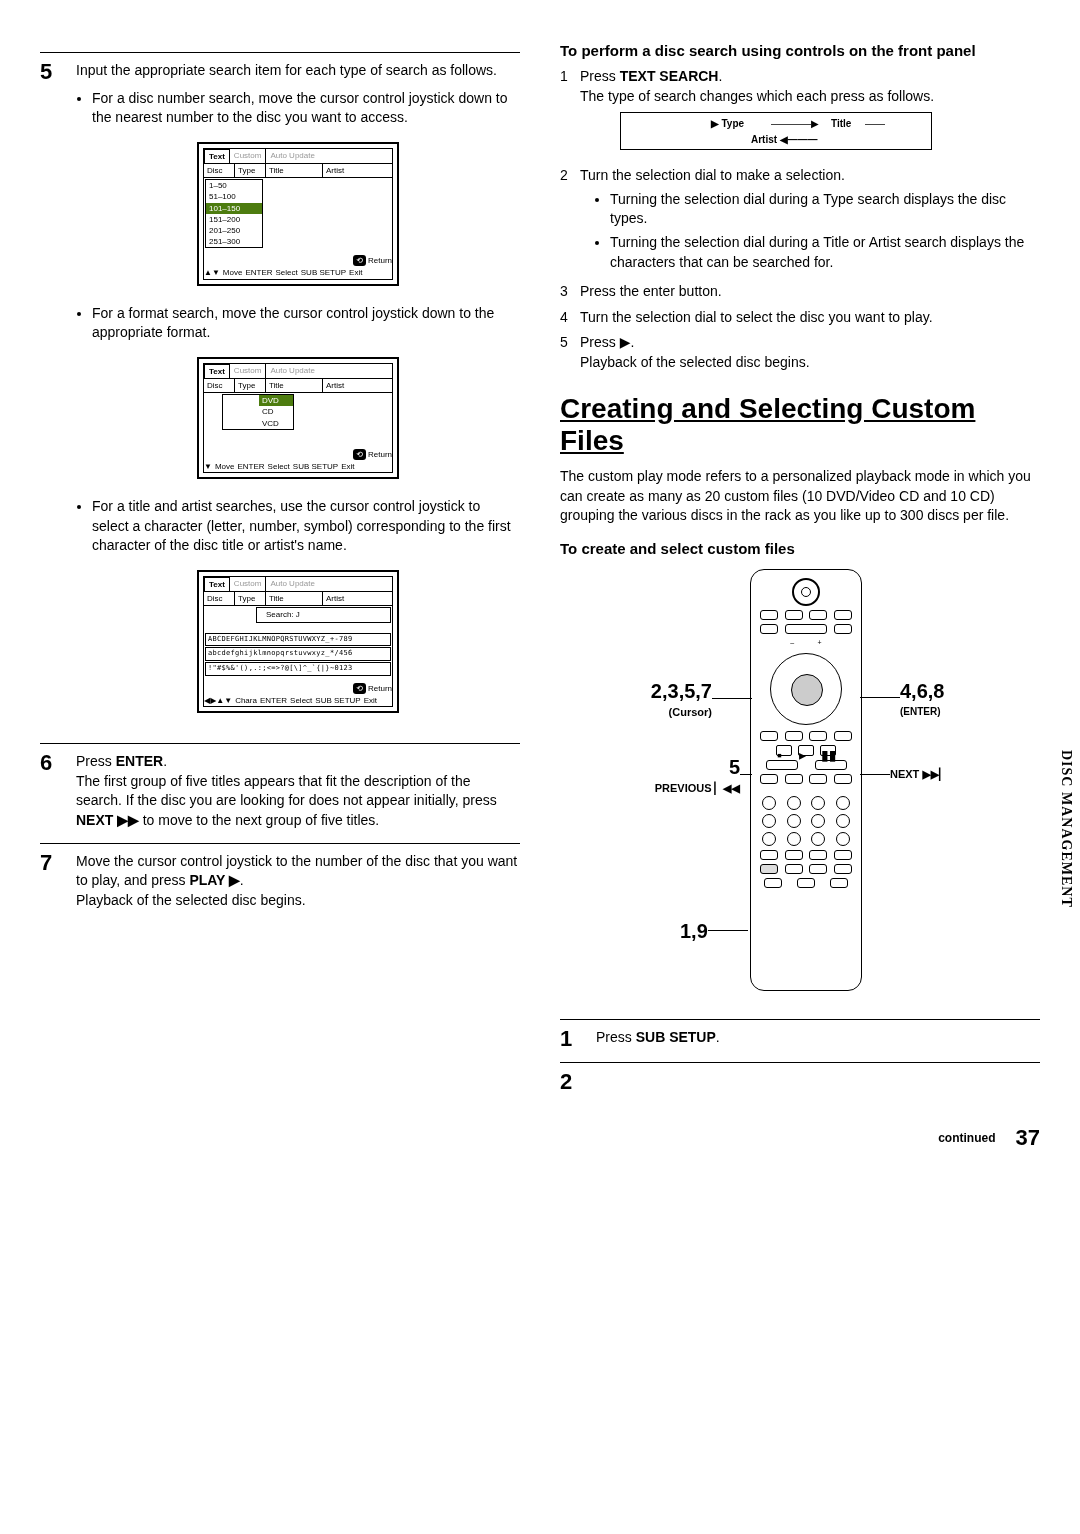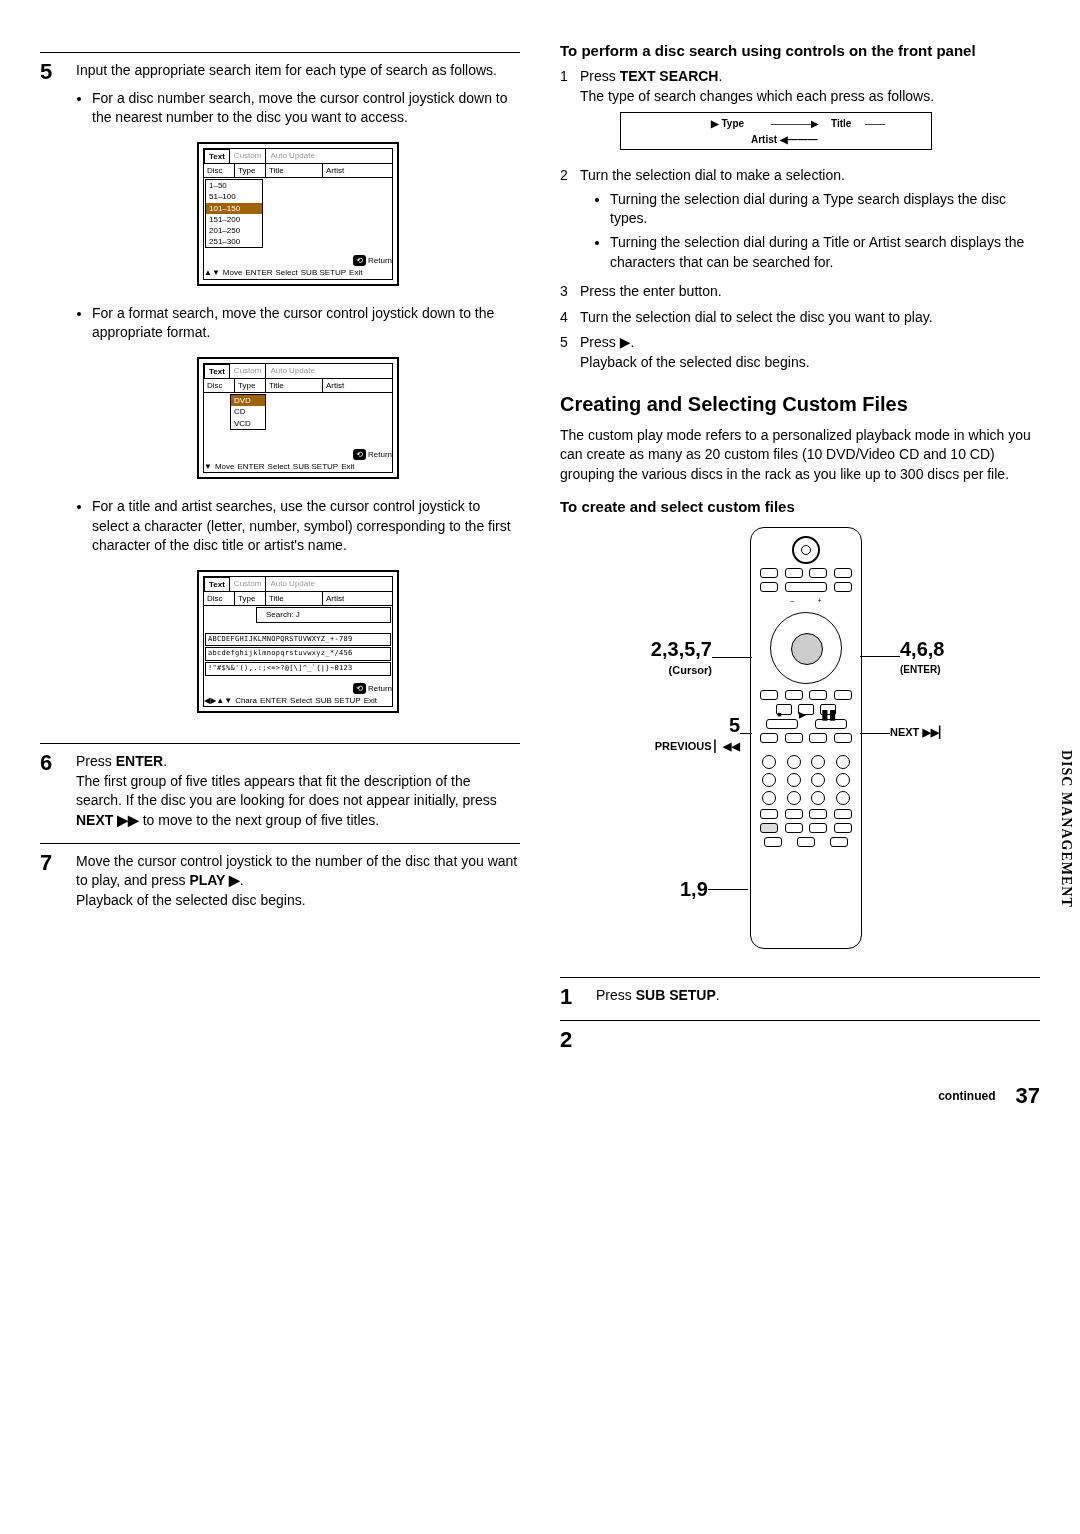--- a/index.html
+++ b/index.html
@@ -63,30 +63,31 @@
   .tabbar .at { border:1px solid #000; border-bottom:none; font-weight:bold;}
   .tabbar .gray { color:#999; }
   .colh { display:flex; border-bottom:1px solid #000;}
   .colh span { border-right:1px solid #000; padding:1px 3px;}
   .colh .c1{width:24px;}
   .colh .c2{width:24px;}
   .colh .c3{width:50px;}
   .colh .c4{flex:1; border-right:none;}
   .listbox { border:1px solid #000; margin:1px; padding:0;}
   .listbox div { padding:0 3px; }
-  .listbox .sel { background:#a16207; color:#fff;}
+  .listbox .sel { background:#4d7c0f; color:#fff;}
   .foot { display:flex; justify-content:flex-end; gap:2px; align-items:center; padding-top:6px;}
   .foot .pill{ background:#000; color:#fff; border-radius:3px; padding:0 3px;}
   .foot2 { display:flex; align-items:center; gap:3px; padding-top:1px;}
   .charset { font-family: monospace; font-size:7px; letter-spacing:0.3px; padding:1px 2px; border:1px solid #000; margin:1px;}
   h2.section-title {
-    font-size: 20px;
+    font-size: 28px;
     font-weight: bold;
     margin: 20px 0 10px 0;
     line-height: 1.15;
+    text-decoration: underline;
   }
   .bold-inline { font-weight:bold; }
   .side-tab {
     position: absolute;
     right: -36px;
     top: 710px;
     writing-mode: vertical-rl;
     font-family: 'Times New Roman', serif;
     font-weight: bold;
     font-size: 14px;
@@ -206,21 +207,21 @@
               <span class="at">Text</span>
               <span class="gray">Custom</span>
               <span class="gray" style="border-right:none;">Auto Update</span>
             </div>
             <div class="colh">
               <span class="c1">Disc</span>
               <span class="c2">Type</span>
               <span class="c3">Title</span>
               <span class="c4">Artist</span>
             </div>
-            <div class="listbox" style="width:34px; margin-left:26px;">
+            <div class="listbox" style="width:34px; margin-left:18px;padding-left:36px;">
               <div class="sel">DVD</div>
               <div>CD</div>
               <div>VCD</div>
             </div>
             <div style="height:12px;"></div>
             <div class="foot">
               <span class="pill">⟲</span>
               <span>Return</span>
             </div>
             <div class="foot2">

